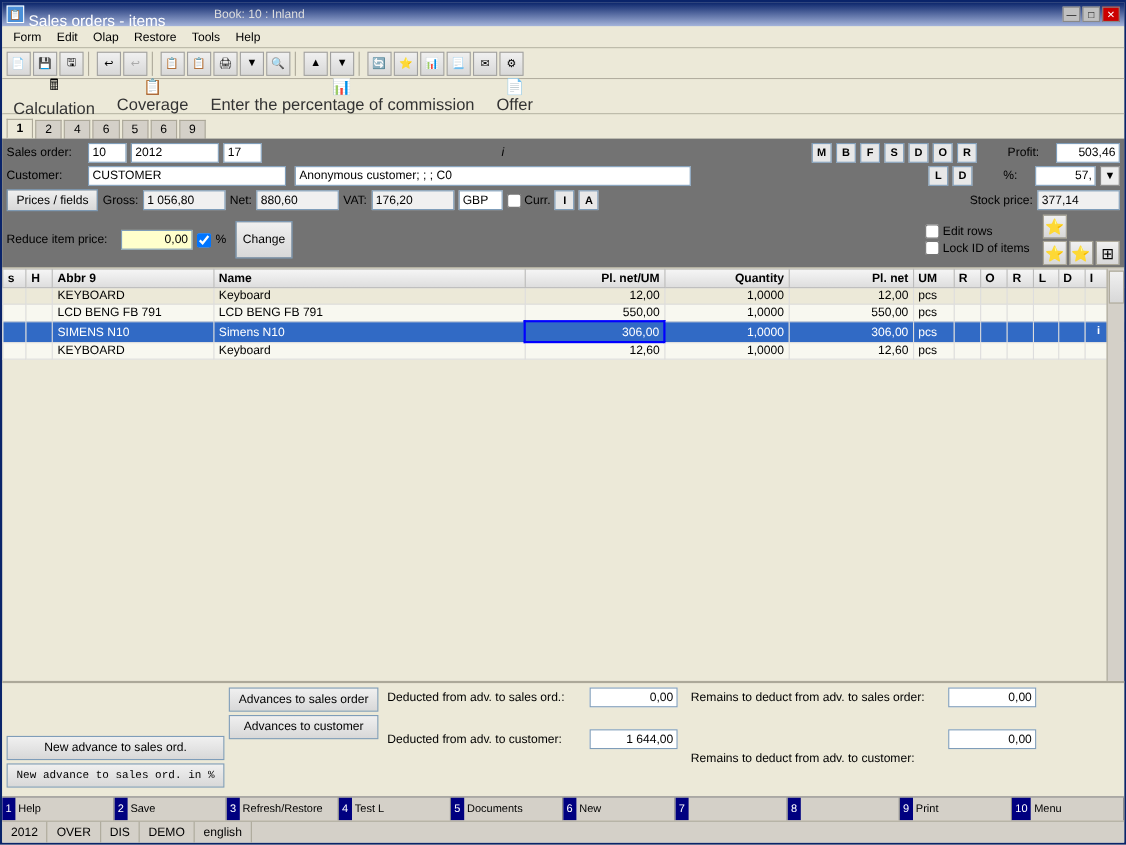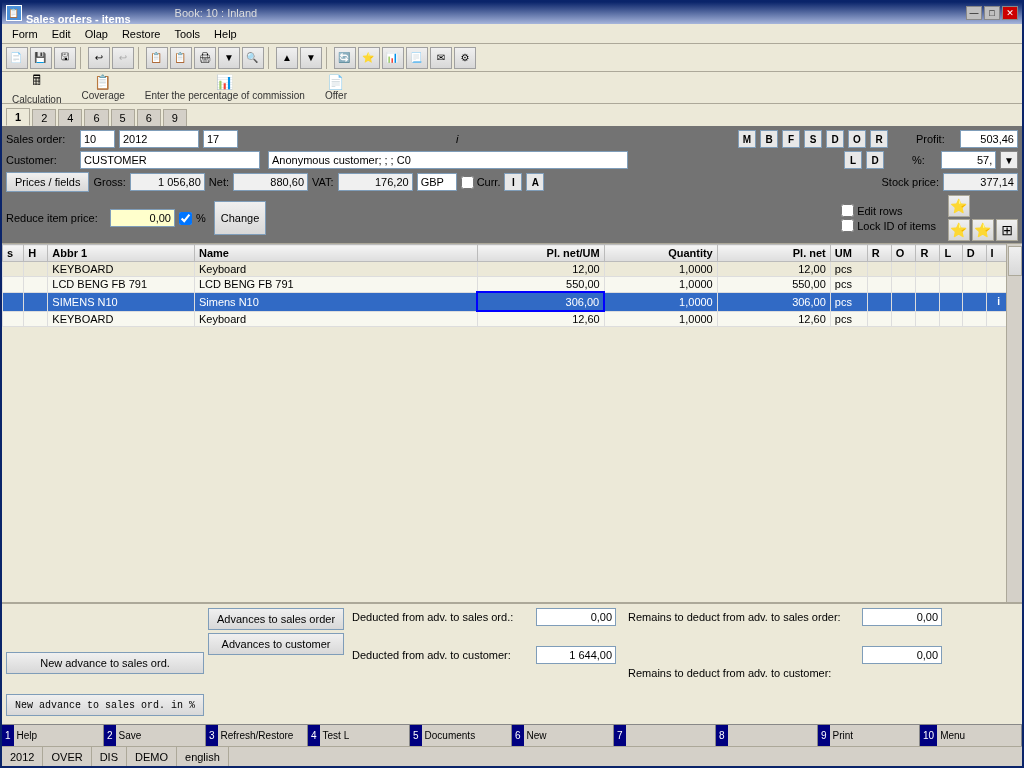--- a/index.html
+++ b/index.html
@@ -4,60 +4,60 @@
   <style>
     * { box-sizing: border-box; margin: 0; padding: 0; font-family: 'Segoe UI', Tahoma, Arial, sans-serif; font-size: 11px; }
     body { background: #d4d0c8; width: 1024px; height: 768px; overflow: hidden; }
     
     .window { width: 1024px; height: 768px; display: flex; flex-direction: column; border: 2px solid #0a246a; background: #ece9d8; }
     
     
     .titlebar { background: linear-gradient(to bottom, #0a246a, #a6b5db); color: white; display: flex; align-items: center; justify-content: space-between; padding: 3px 4px; height: 22px; flex-shrink: 0; }
     .titlebar-left { display: flex; align-items: center; gap: 4px; }
     .titlebar-icon { width: 16px; height: 16px; background: #4a90d9; border: 1px solid #fff; display: flex; align-items: center; justify-content: center; color: white; font-size: 9px; }
-    .titlebar-title { font-size: 11px; font-weight: bold; margin-top: 12px; }
+    .titlebar-title { font-size: 14px; font-weight: normal; margin-top: 12px; }
     .titlebar-right { display: flex; gap: 2px; }
     .titlebar-btn { width: 16px; height: 14px; background: #c0c0c0; border: 1px solid #888; display: flex; align-items: center; justify-content: center; font-size: 9px; cursor: pointer; color: #000; }
     .titlebar-btn.close { background: #cc0000; color: white; }
     
     
     .menubar { background: #ece9d8; border-bottom: 1px solid #aca899; display: flex; align-items: flex-end; padding: 2px 4px; gap: 2px; height: 20px; flex-shrink: 0; }
     .menu-item { padding: 1px 6px; cursor: pointer; font-size: 11px; }
     
     
     .toolbar { background: #ece9d8; border-bottom: 1px solid #aca899; display: flex; align-items: center; padding: 2px 4px; gap: 2px; height: 28px; flex-shrink: 0; flex-wrap: wrap; }
     .tb-btn { width: 22px; height: 22px; border: 1px solid #a0a0a0; background: linear-gradient(to bottom, #f0f0f0, #d8d8d8); cursor: pointer; display: flex; align-items: center; justify-content: center; font-size: 10px; }
     .tb-sep { width: 4px; height: 22px; border-left: 1px solid #aca899; margin: 0 2px; }
     
     
     .toolbar2 { background: #ece9d8; border-bottom: 1px solid #aca899; display: flex; align-items: center; padding: 2px 4px; gap: 8px; height: 32px; flex-shrink: 0; }
     .tb2-item { display: flex; flex-direction: column; align-items: center; cursor: pointer; padding: 2px 6px; }
     .tb2-icon { font-size: 14px; }
-    .tb2-label { font-size: 10px; color: #333; text-align: center; }
+    .tb2-label { font-size: 15px; color: #333; text-align: center; }
     
     
     .tabs { background: #ece9d8; display: flex; align-items: flex-end; padding: 2px 4px 0; gap: 2px; height: 22px; flex-shrink: 0; }
     .tab { padding: 2px 8px; border: 1px solid #aca899; border-bottom: none; background: #d4d0c8; cursor: pointer; font-size: 11px; }
     .tab.active { background: #ece9d8; border-bottom: 1px solid #ece9d8; font-weight: bold; }
     .form-row { display: flex; align-items: center; gap: 4px; margin-bottom: 3px; }
     .form-label { font-size: 11px; min-width: 70px; }
     .form-input { border: 1px solid #7f9db9; background: white; height: 18px; padding: 1px 3px; font-size: 11px; }
     .form-input.small { width: 35px; }
     .form-input.medium { width: 80px; }
     .form-input.large { width: 180px; }
     .form-input.xlarge { width: 360px; }
     .form-btn { border: 1px solid #7f9db9; background: linear-gradient(to bottom, #f0f0f0, #d8d8d8); height: 34px; padding: 0 6px; cursor: pointer; font-size: 11px; }
     
     .letter-btn { width: 18px; height: 18px; border: 1px solid #7f9db9; background: #e8e8e8; display: flex; align-items: center; justify-content: center; font-size: 10px; cursor: pointer; font-weight: bold; }
     
     
     .prices-row { display: flex; align-items: center; gap: 4px; margin-bottom: 3px; }
     .prices-btn { border: 1px solid #7f9db9; background: linear-gradient(to bottom, #f0f0f0, #d8d8d8); height: 20px; padding: 0 8px; cursor: pointer; font-size: 11px; }
     .price-label { font-size: 11px; }
-    .price-value { border: 1px solid #7f9db9; background: #f0f0f0; height: 18px; padding: 1px 3px; font-size: 11px; text-align: right; width: 75px; }
+    .price-value { border: 1px solid #7f9db9; background: #f0f0f0; height: 18px; padding: 1px 3px; font-size: 11px; width: 75px; }
     .checkbox-label { display: flex; align-items: center; gap: 3px; font-size: 11px; cursor: pointer; }
     
     
     .reduce-row { display: flex; align-items: center; gap: 4px; margin-bottom: 2px; }
     
     
     .table-container { flex: 1; overflow: hidden; border-top: 1px solid #aca899; position: relative; }
     .data-table { width: 100%; border-collapse: collapse; font-size: 11px; }
     .data-table th { background: linear-gradient(to bottom, #f5f5f5, #ddd); border: 1px solid #bbb; padding: 2px 4px; text-align: left; font-weight: bold; white-space: nowrap; }
     .data-table td { border: 1px solid #ddd; padding: 1px 4px; white-space: nowrap; }
@@ -261,21 +261,21 @@
     </div>
   </div>
 
   <div class="table-container" style="position:relative;">
     <div class="table-wrapper">
       <table class="data-table">
         <thead>
           <tr>
             <th>s</th>
             <th>H</th>
-            <th>Abbr 1</th>
+            <th>Abbr 9</th>
             <th style="min-width:200px;">Name</th>
             <th style="text-align:right; min-width:90px;">Pl. net/UM</th>
             <th style="text-align:right; min-width:80px;">Quantity</th>
             <th style="text-align:right; min-width:80px;">Pl. net</th>
             <th>UM</th>
             <th>R</th>
             <th>O</th>
             <th>R</th>
             <th>L</th>
             <th>D</th>
@@ -352,21 +352,21 @@
           </tbody>
       </table>
     </div>
     <div class="scrollbar-v">
       <div class="scrollbar-thumb"></div>
     </div>
   </div>
 
   <div class="bottom-section">
     <div class="bottom-buttons">
-      <div style="display:flex; flex-direction:column; gap:20px;margin-top:44px;">
+      <div style="display:flex; flex-direction:column; gap:3px;margin-top:44px;">
         <button class="bottom-btn">New advance to sales ord.</button>
         <button class="bottom-btn" style="font-size:10px;font-family:Liberation Mono, monospace;">New advance to sales ord. in %</button>
       </div>
       <div style="display:flex; flex-direction:column; gap:3px;">
         <button class="bottom-btn">Advances to sales order</button>
         <button class="bottom-btn">Advances to customer</button>
       </div>
       <div style="display:flex; flex-direction:column; gap:3px; margin-left:4px;">
         <div class="bottom-info-row">
           <span class="bottom-info-label">Deducted from adv. to sales ord.:</span>

